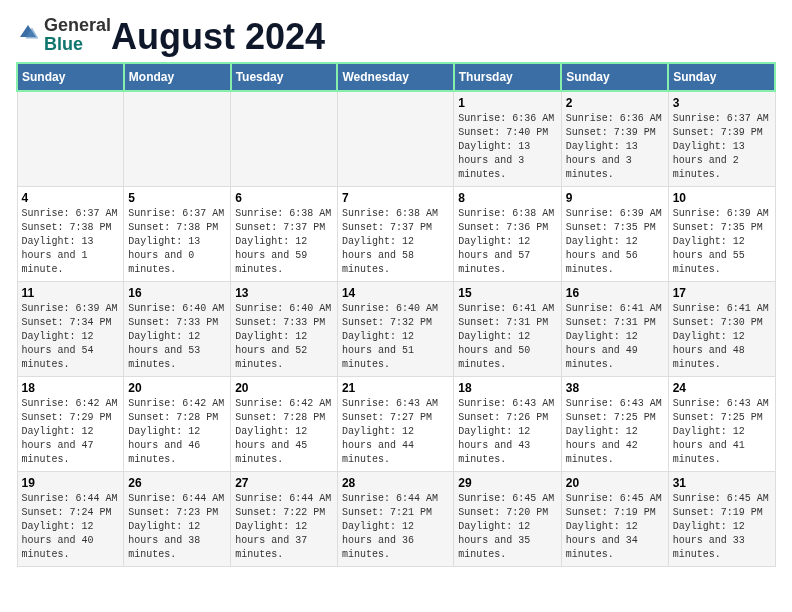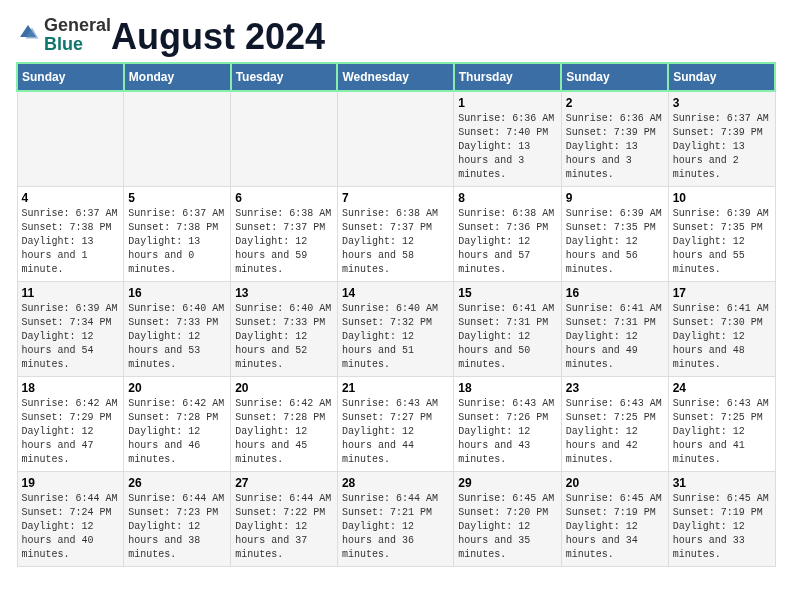--- a/index.html
+++ b/index.html
@@ -272,21 +272,21 @@
 Sunset: 7:27 PM
 Daylight: 12 hours and 44 minutes.</div>
         </td>
         <td>
           <span class="day-number">18</span>
           <div class="day-info" style="white-space: pre-line;">Sunrise: 6:43 AM
 Sunset: 7:26 PM
 Daylight: 12 hours and 43 minutes.</div>
         </td>
         <td>
-          <span class="day-number">23</span>
+          <span class="day-number">38</span>
           <div class="day-info" style="white-space: pre-line;">Sunrise: 6:43 AM
 Sunset: 7:25 PM
 Daylight: 12 hours and 42 minutes.</div>
         </td>
         <td>
           <span class="day-number">24</span>
           <div class="day-info" style="white-space: pre-line;">Sunrise: 6:43 AM
 Sunset: 7:25 PM
 Daylight: 12 hours and 41 minutes.</div>
         </td>

